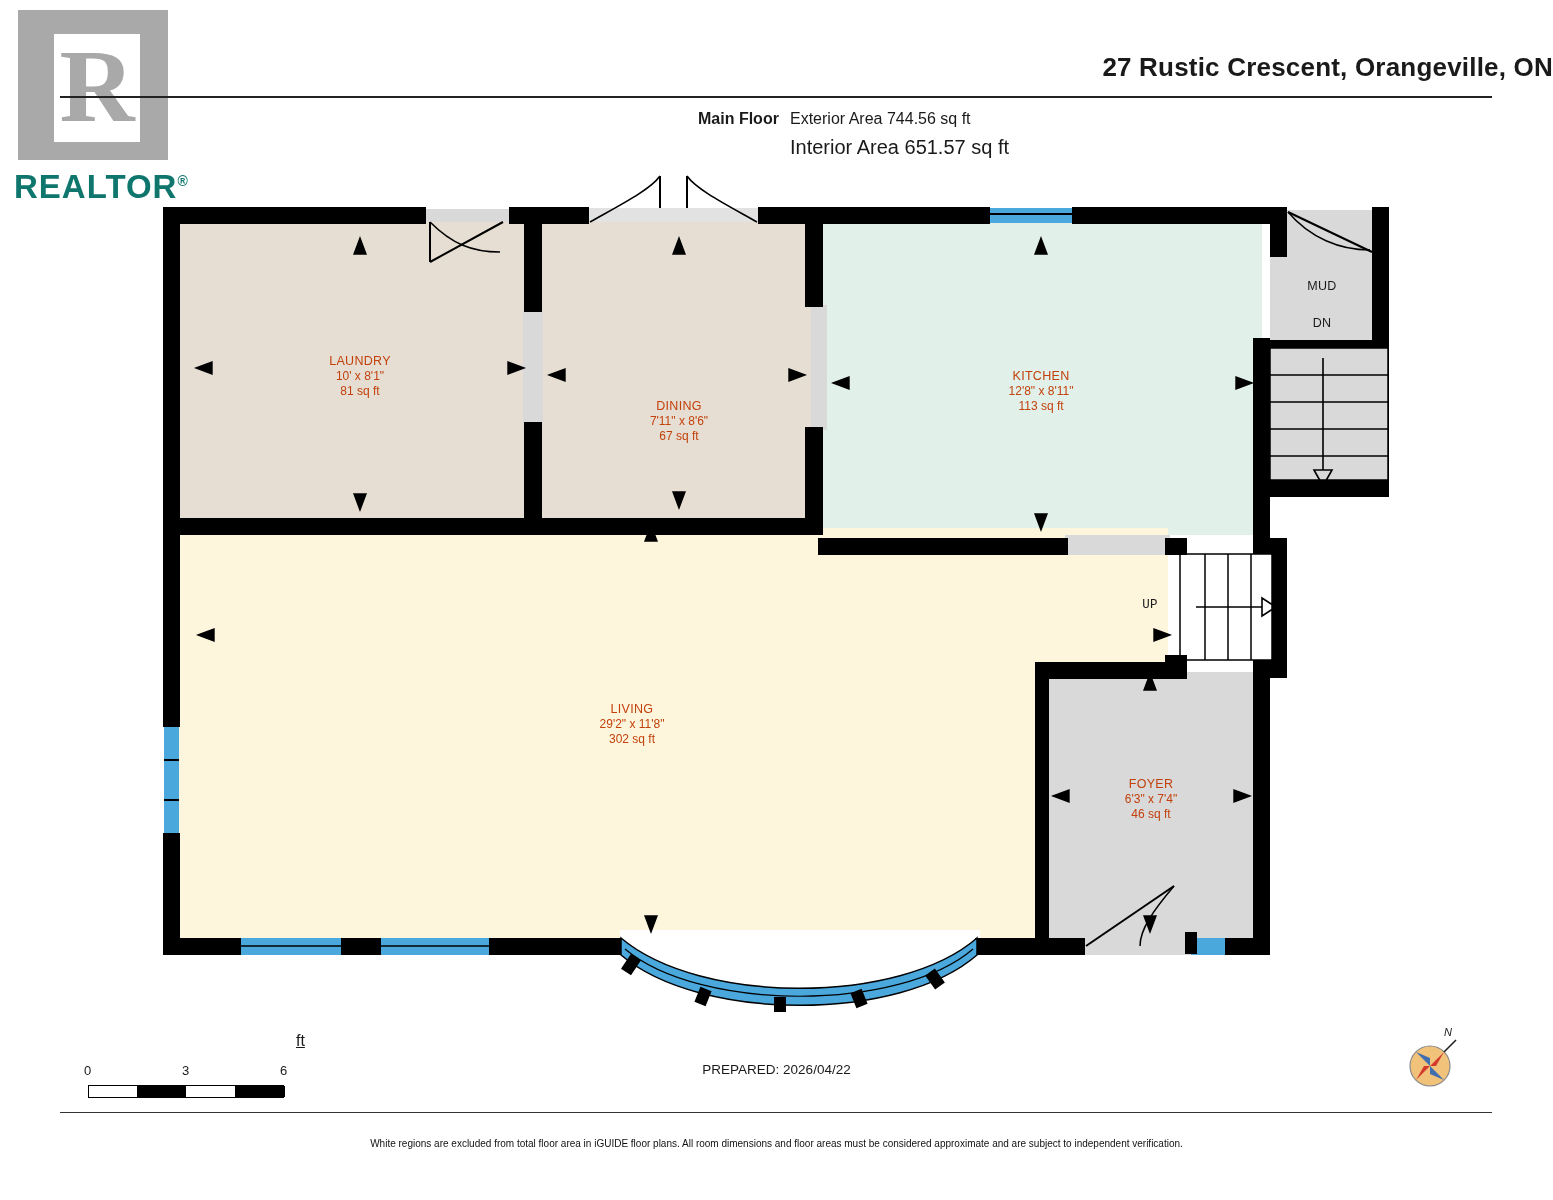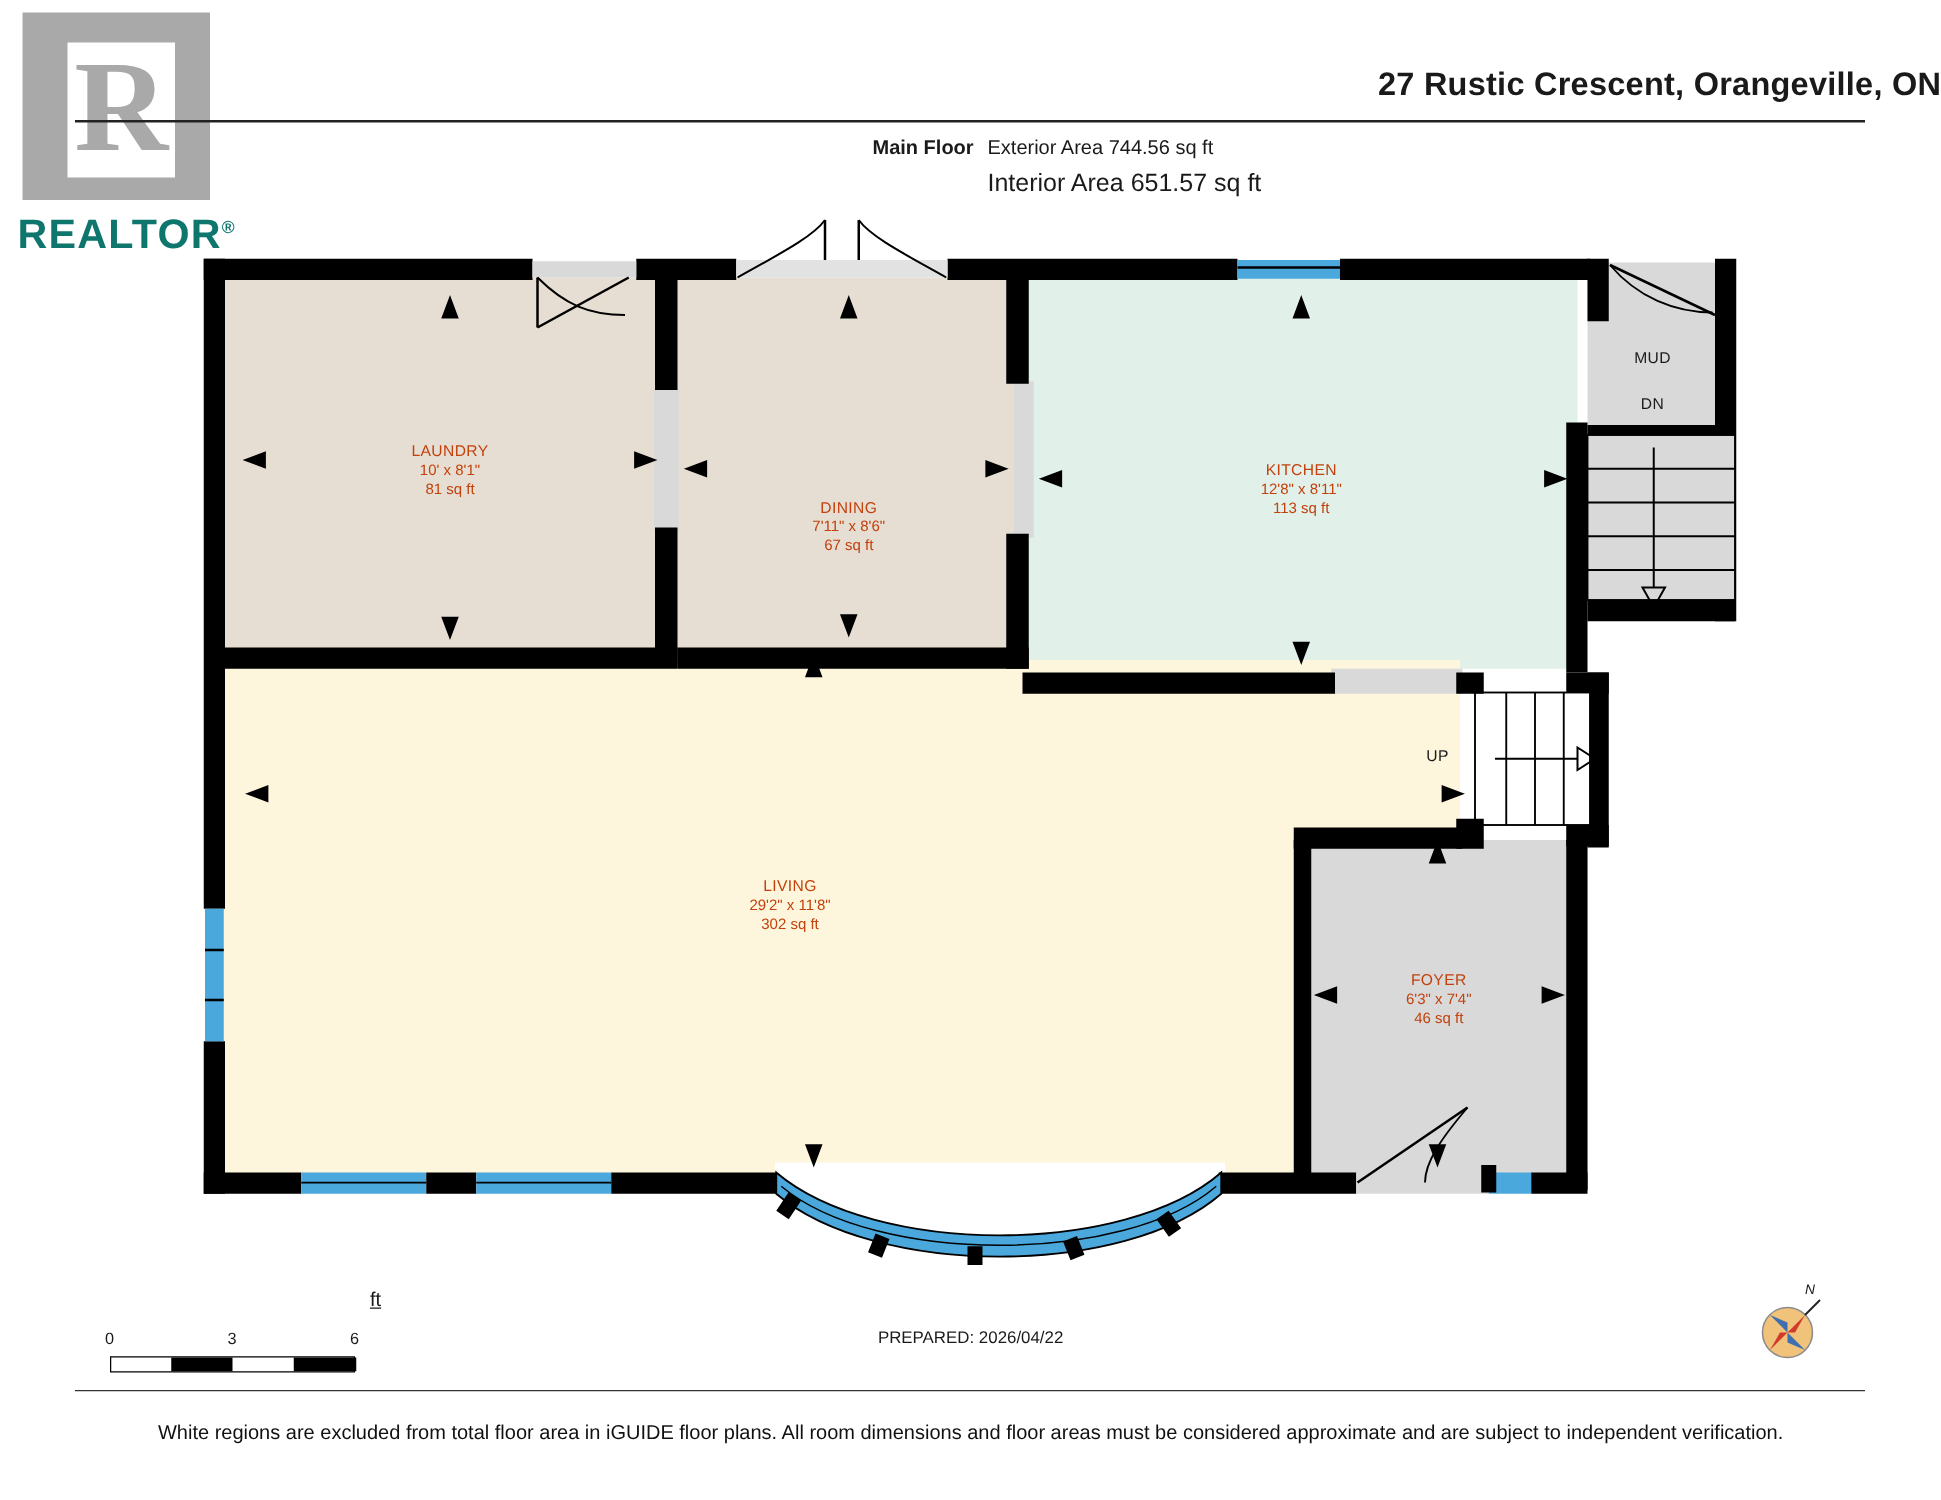--- a/index.html
+++ b/index.html
@@ -63,21 +63,21 @@
   #scale-bar .seg{position:absolute;top:0px;height:11px;background:#000;}
   #scale-bar .t{position:absolute;top:-4px;font-size:13px;}
   #scale-ft{position:absolute;left:296px;top:1032px;font-size:16px;text-decoration:underline;}
 
   #prepared{position:absolute;left:0;top:1062px;width:1553px;text-align:center;font-size:13.5px;}
 
   #compass{position:absolute;left:1396px;top:1028px;width:72px;height:72px;}
   #compass .nlab{position:absolute;left:48px;top:-2px;font-size:11px;font-style:italic;}
 
   #footer-rule{position:absolute;left:60px;top:1112px;width:1432px;height:1px;background:#333;}
-  #disclaimer{position:absolute;left:0;top:1138px;width:1553px;text-align:center;font-size:16px;color:#111;}
+  #disclaimer{position:absolute;left:0;top:1138px;width:1553px;text-align:center;font-size:10px;color:#111;}
   #watermark{
     position:absolute;left:0;top:1160px;width:1553px;text-align:center;
     font-size:26px;color:#e2e2e2;font-weight:bold;letter-spacing:2px;
   }
 </style>
 </head>
 <body>
 
 <div class="page">
 
@@ -259,21 +259,21 @@
     <div class="sq">302 sq ft</div>
   </div>
   <div class="rlabel" style="left:1081px;top:777px;width:140px;">
     <div class="nm">FOYER</div>
     <div class="dim">6'3" x 7'4"</div>
     <div class="sq">46 sq ft</div>
   </div>
 
   <div class="plain" style="left:1282px;top:279px;width:80px;">MUD</div>
   <div class="plain" style="left:1282px;top:316px;width:80px;">DN</div>
-  <div class="plain" style="left:1125px;top:598px;width:50px;">UP</div>
+  <div class="plain" style="left:1125px;top:598px;width:50px;font-family:Liberation Mono, monospace;">UP</div>
 
   <div id="scale-bar">
     <div class="t" style="left:-4px;">0</div>
     <div class="t" style="left:94px;">3</div>
     <div class="t" style="left:192px;">6</div>
     <div class="bar">
       <div class="seg" style="left:48px;width:49px;"></div>
       <div class="seg" style="left:146px;width:50px;"></div>
     </div>
   </div>

